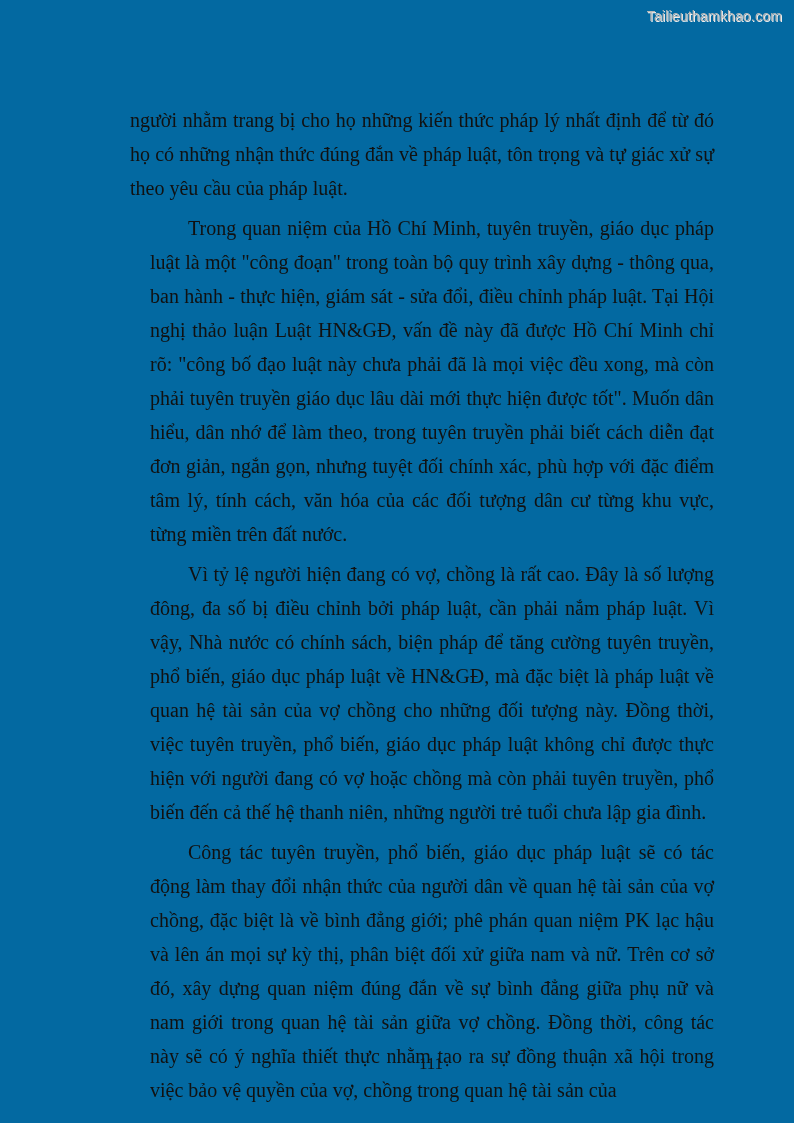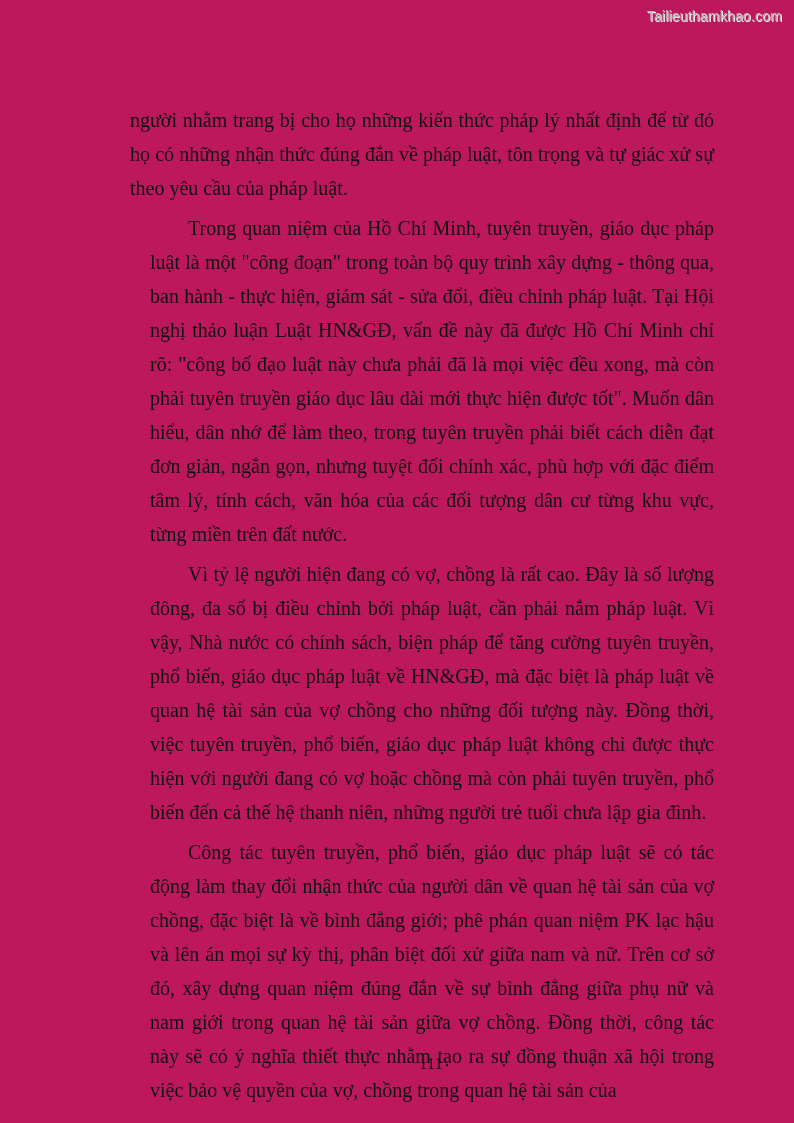--- a/index.html
+++ b/index.html
@@ -4,21 +4,21 @@
 <style>
   html, body {
     margin: 0;
     padding: 0;
     background: #ffffff;
   }
   .page {
     position: relative;
     width: 794px;
     height: 1123px;
-    background: #be185d;
+    background: #0369a1;
     overflow: hidden;
     font-family: "Liberation Serif", "DejaVu Serif", serif;
     color: #111111;
   }
   .watermark {
     position: absolute;
     top: 8px;
     right: 12px;
     font-family: "Liberation Sans", "DejaVu Sans", sans-serif;
     font-size: 14px;

